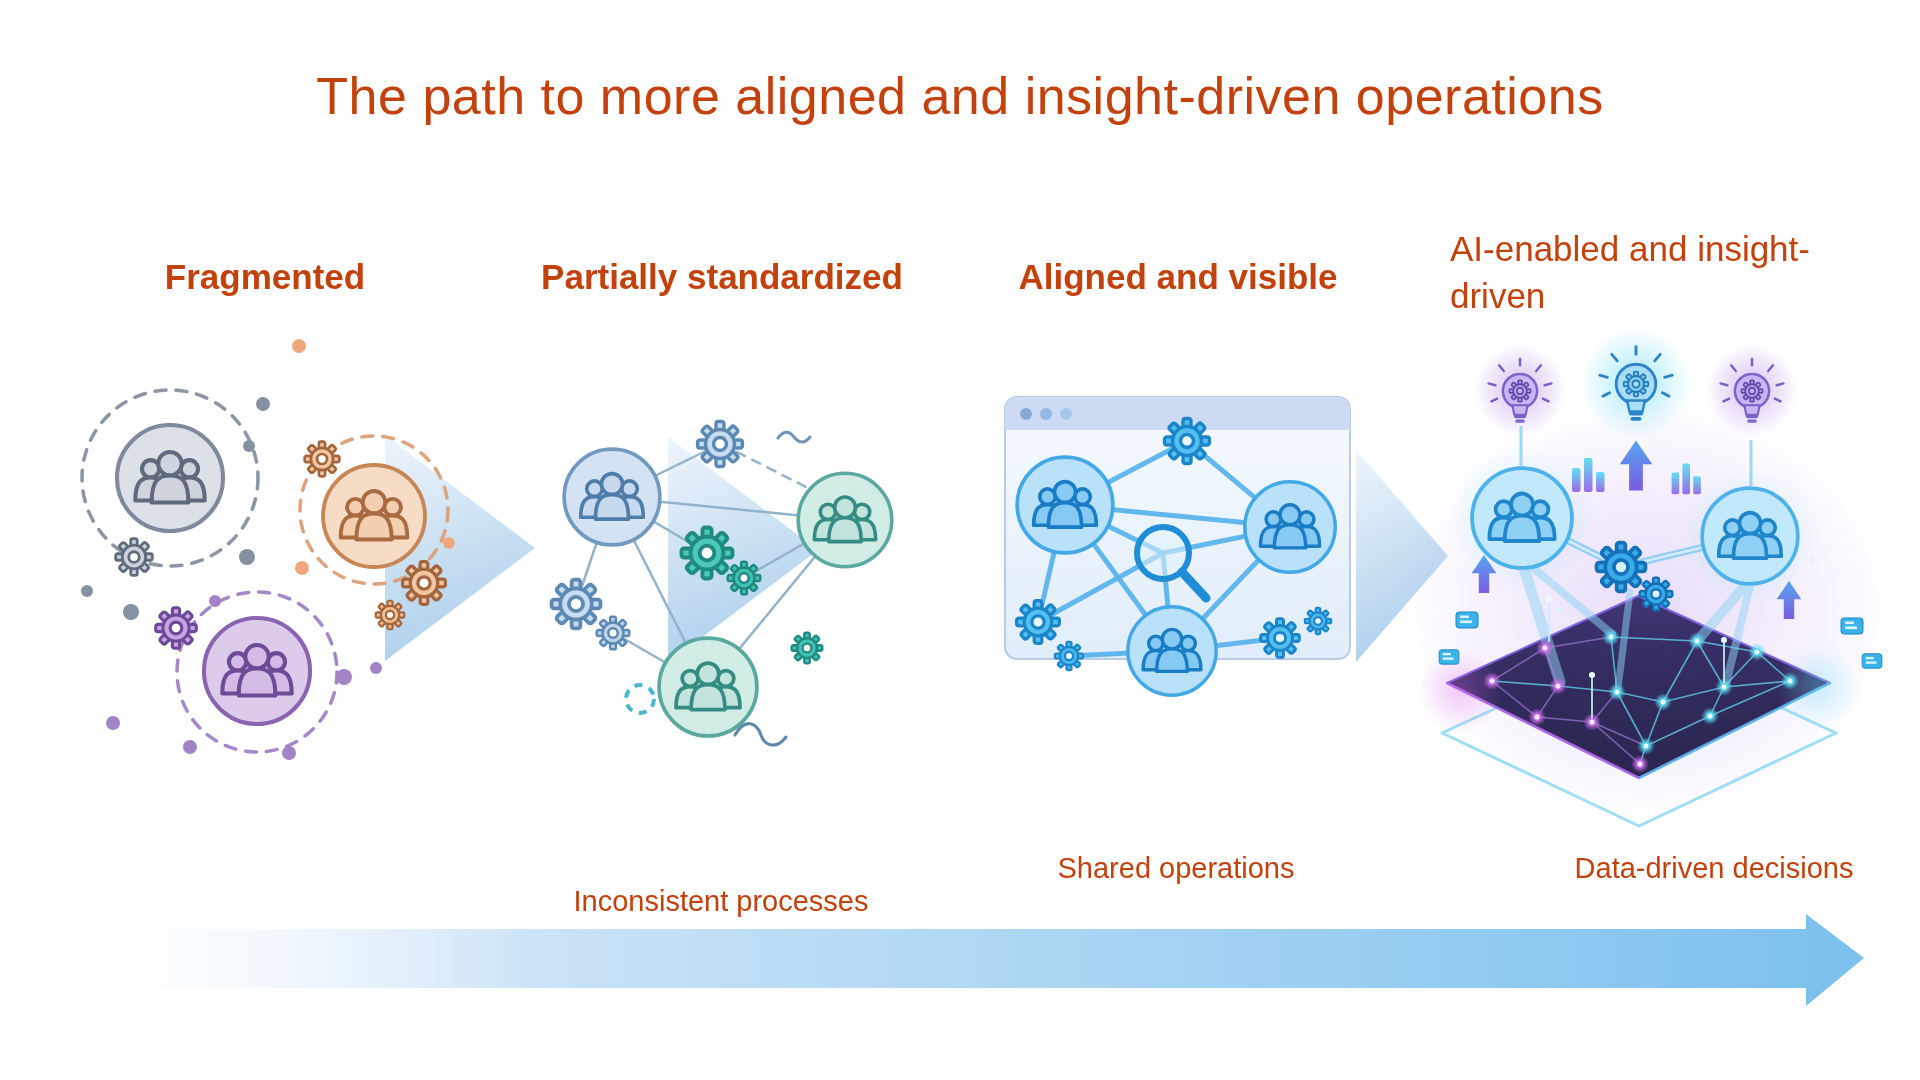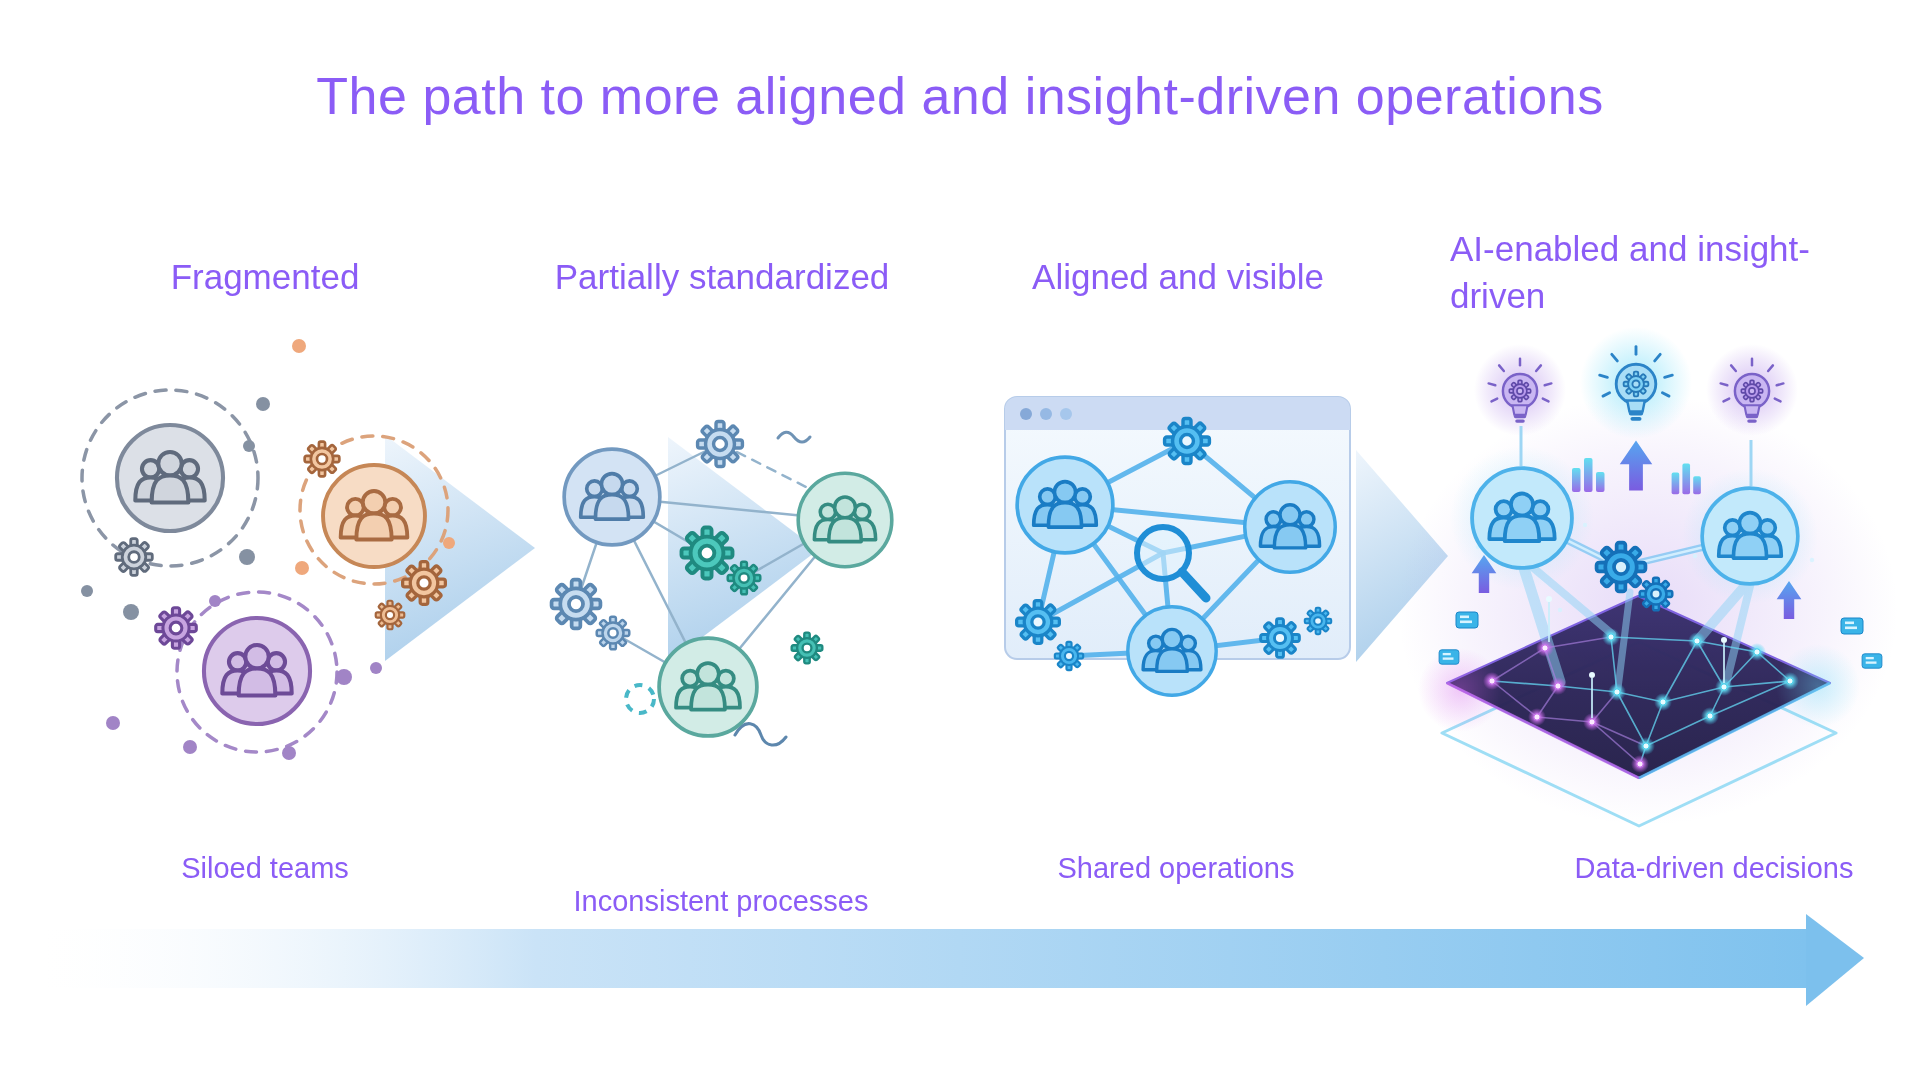--- a/index.html
+++ b/index.html
@@ -1,20 +1,20 @@
 <!DOCTYPE html>
 <html><head>
 <meta charset="utf-8">
 <style>
   html,body{margin:0;padding:0;background:#ffffff;}
   .canvas{position:relative;width:1920px;height:1080px;background:#ffffff;overflow:hidden;
-          font-family:"Liberation Sans",sans-serif;color:#8b5cf6;}
+          font-family:"Liberation Sans",sans-serif;color:#c2410c;}
   .abs{position:absolute;}
   .title{left:0;top:66px;width:1920px;text-align:center;font-size:52px;font-weight:400;letter-spacing:0.5px;}
-  .heading{font-size:35px;font-weight:400;text-align:center;line-height:50px;}
+  .heading{font-size:35px;font-weight:700;text-align:center;line-height:50px;}
   .heading2{font-size:35px;font-weight:400;text-align:left;line-height:47px;}
   .caption{font-size:29px;font-weight:400;text-align:center;line-height:40px;}
   svg{position:absolute;left:0;top:0;}
   .dash{fill:none;stroke-width:3.5;stroke-dasharray:11 10;stroke-linecap:round;}
   .netline2{stroke:#93b3cc;stroke-width:2.5;stroke-linecap:round;}
   .netline3{stroke:#54b2ec;stroke-width:5;stroke-linecap:round;opacity:0.9;}
 </style>
 </head>
 <body>
 
@@ -330,18 +330,17 @@
 </g>
 </svg>
 
 <div class="title abs">The path to more aligned and insight-driven operations</div>
 
 <div class="heading abs" style="left:65px;top:252px;width:400px;">Fragmented</div>
 <div class="heading abs" style="left:502px;top:252px;width:440px;">Partially standardized</div>
 <div class="heading abs" style="left:968px;top:252px;width:420px;">Aligned and visible</div>
 <div class="heading2 abs" style="left:1450px;top:225px;width:360px;">AI-enabled and insight-driven</div>
 
-<div class="caption abs" style="left:65px;top:848px;width:400px;">Siloed teams</div>
 <div class="caption abs" style="left:501px;top:848px;width:440px;margin-top:33px;">Inconsistent processes</div>
 <div class="caption abs" style="left:966px;top:848px;width:420px;">Shared operations</div>
 <div class="caption abs" style="left:1514px;top:848px;width:400px;">Data-driven decisions</div>
 
 </div>
 
 </body></html>

